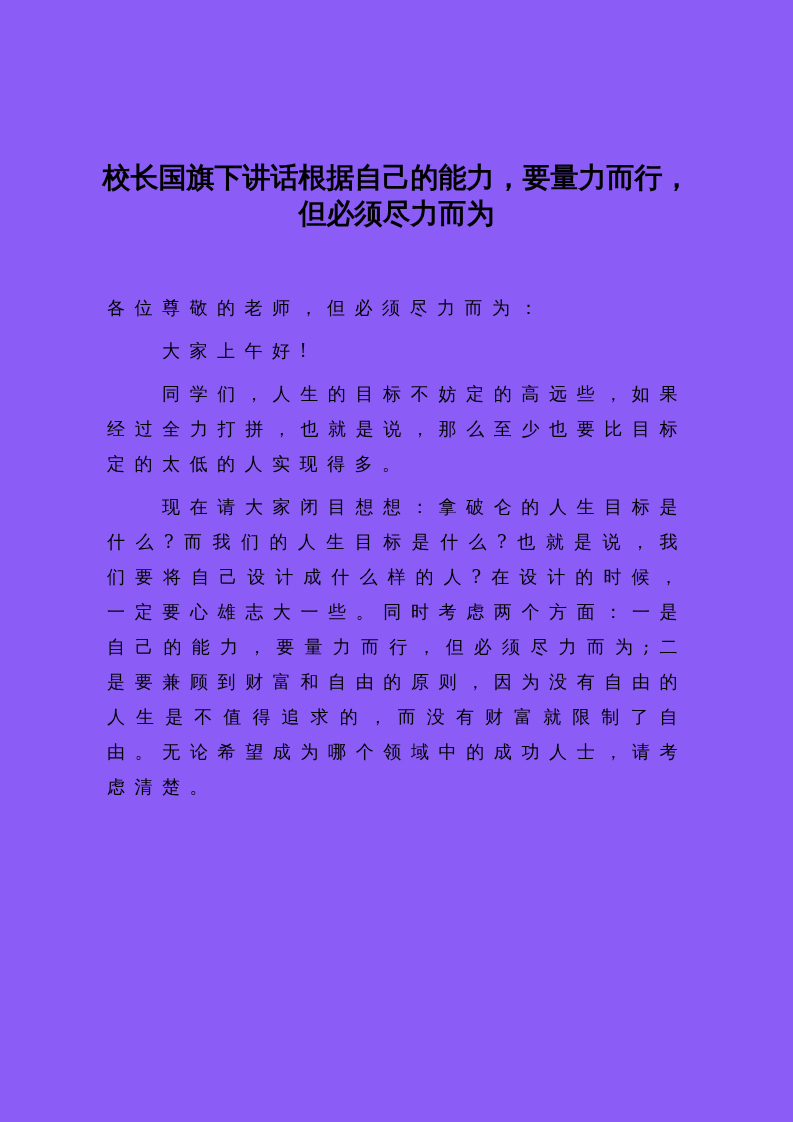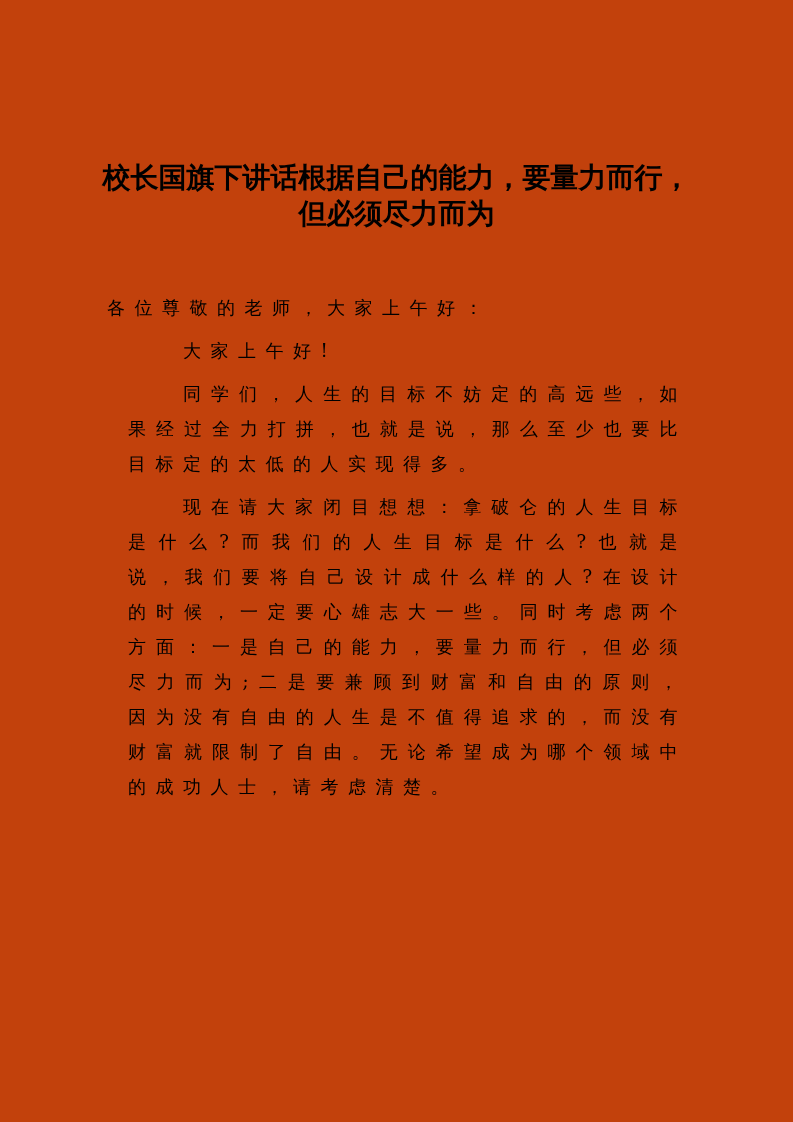--- a/index.html
+++ b/index.html
@@ -1,39 +1,39 @@
 <!DOCTYPE html>
 <html><head>
   <meta charset="utf-8">
   <style>
     html, body { margin: 0; padding: 0; background: #ffffff; }
     body { width: 793px; height: 1122px; position: relative; overflow: hidden; color: #000; }
-    .page { position: absolute; left: 0; top: 0; width: 793px; height: 1122px; background: #c2410c; }
+    .page { position: absolute; left: 0; top: 0; width: 793px; height: 1122px; background: #8b5cf6; }
     .title {
       position: absolute; left: 100px; top: 160px; width: 593px;
       text-align: center;
       font-family: "DejaVu Sans", sans-serif;
       font-weight: bold; font-size: 28px; line-height: 36px;
       margin: 0;
     }
     .body {
       position: absolute; left: 107px; top: 290px; width: 580px;
       font-family: "DejaVu Serif", serif;
       font-size: 18px; line-height: 35px;
       letter-spacing: 9.5px;
     }
     .body p { margin: 0 0 8px 0; text-align: justify; text-align-last: left; }
-    .body p.indent { text-indent: 55px; margin-left: 21px; }
+    .body p.indent { text-indent: 55px; }
     .body p.salutation { margin-bottom: 8px; }
   </style>
 </head>
 <body>
 
 <div class="page">
   <h1 class="title">校长国旗下讲话根据自己的能力，要量力而行，但必须尽力而为</h1>
 
   <div class="body">
-    <p class="salutation">各位尊敬的老师，大家上午好：</p>
+    <p class="salutation">各位尊敬的老师，但必须尽力而为：</p>
     <p class="indent">大家上午好!</p>
     <p class="indent">同学们，人生的目标不妨定的高远些，如果经过全力打拼，也就是说，那么至少也要比目标定的太低的人实现得多。</p>
     <p class="indent">现在请大家闭目想想：拿破仑的人生目标是什么?而我们的人生目标是什么?也就是说，我们要将自己设计成什么样的人?在设计的时候，一定要心雄志大一些。同时考虑两个方面：一是自己的能力，要量力而行，但必须尽力而为;二是要兼顾到财富和自由的原则，因为没有自由的人生是不值得追求的，而没有财富就限制了自由。无论希望成为哪个领域中的成功人士，请考虑清楚。</p>
   </div>
 </div>
 
 </body></html>

